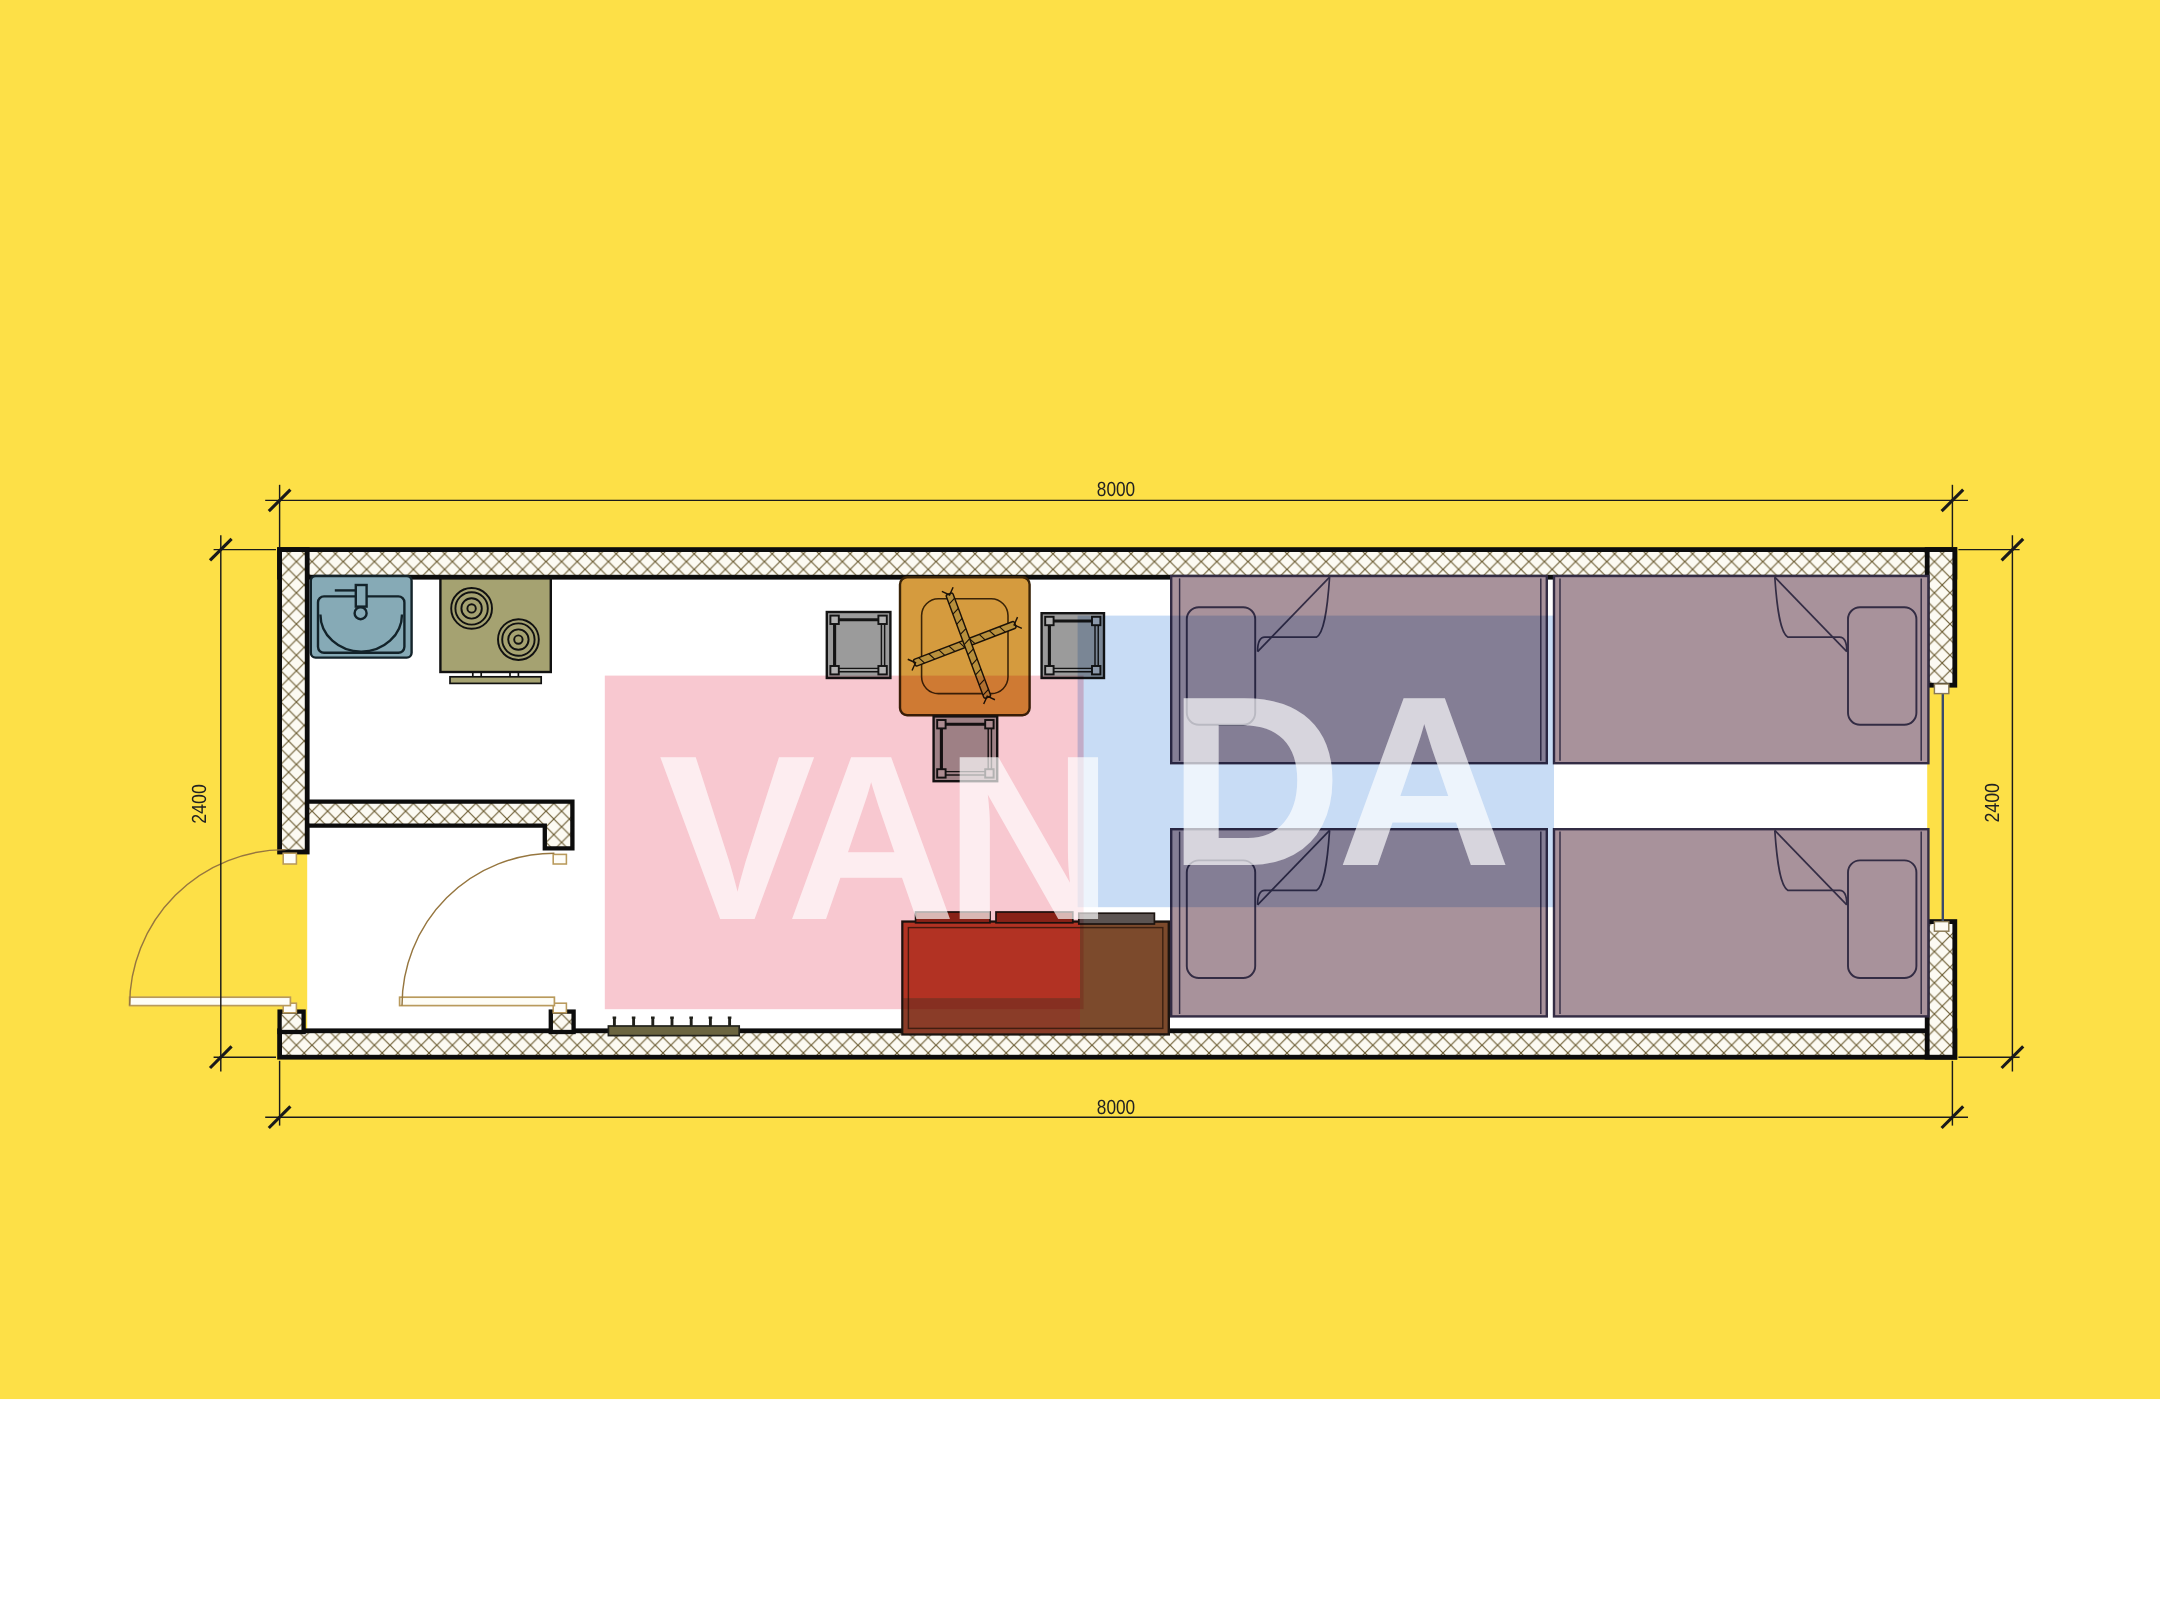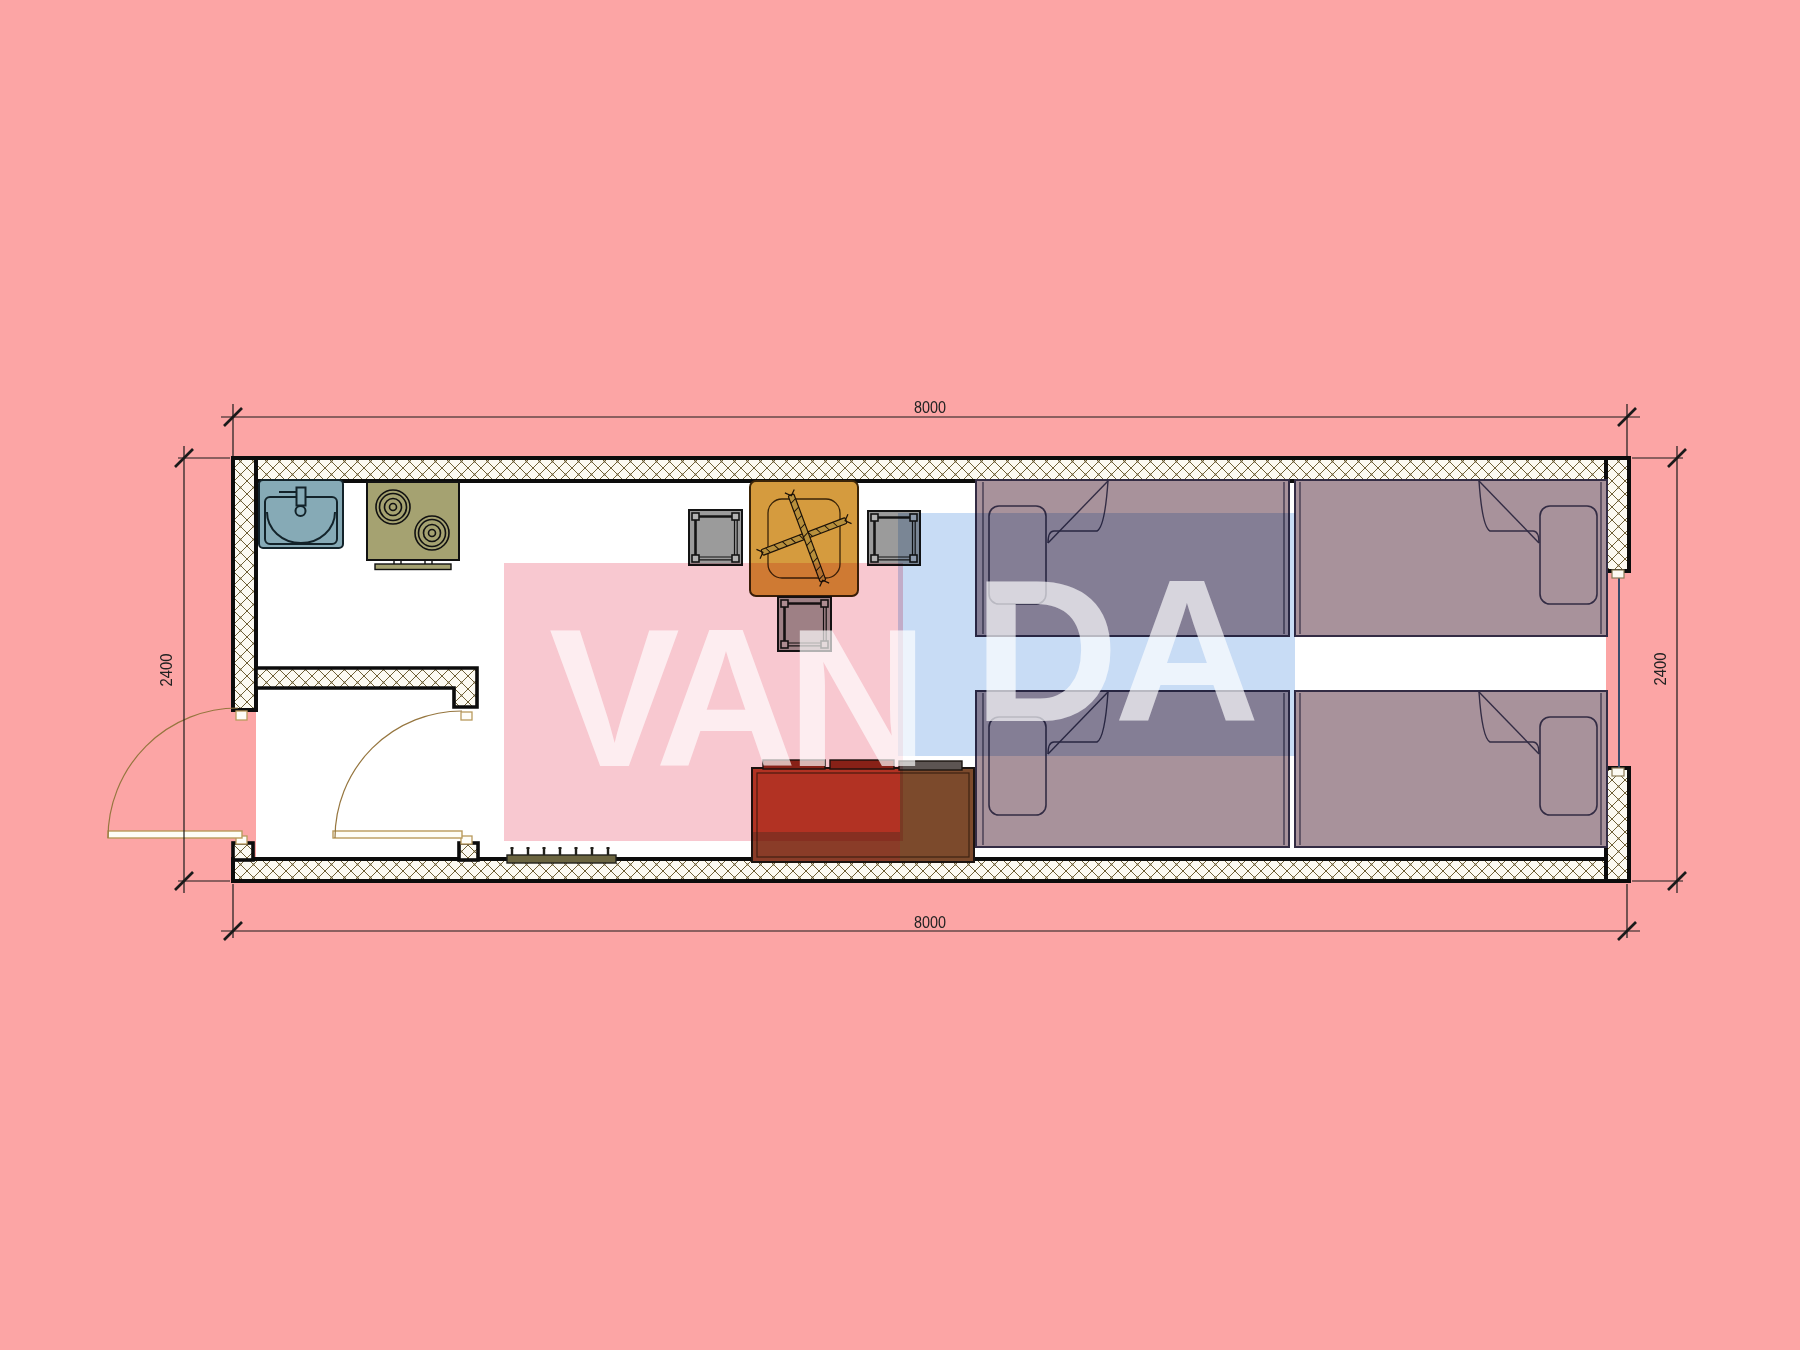--- a/index.html
+++ b/index.html
@@ -1,16 +1,16 @@
 <!DOCTYPE html>
 <html><head>
 <meta charset="utf-8">
 <style>
   html,body{margin:0;padding:0;background:#fff;}
-  #canvas{position:relative;width:1800px;height:1350px;background:#fca5a5;isolation:isolate;overflow:hidden;
+  #canvas{position:relative;width:1800px;height:1166px;background:#fde047;isolation:isolate;overflow:hidden;
           font-family:"Liberation Sans", sans-serif;}
   svg{position:absolute;left:0;top:0;}
   .mult{mix-blend-mode:multiply;}
 </style>
 </head>
 <body>
 <div id="canvas">
 <svg width="1800" height="1350" viewBox="0 0 1800 1350" font-family="Liberation Sans, sans-serif">
 <defs>
   <pattern id="hatch" width="13" height="13" patternUnits="userSpaceOnUse">

